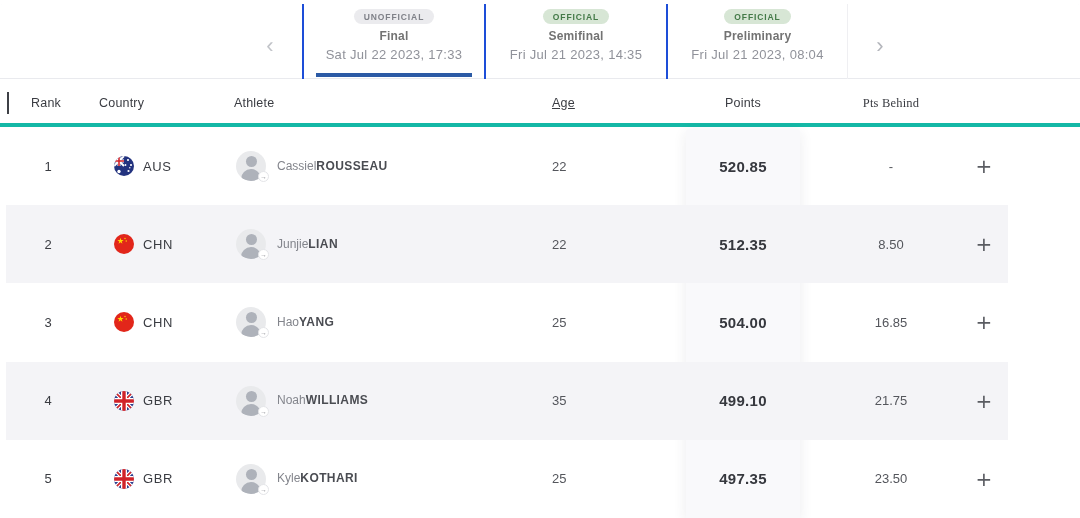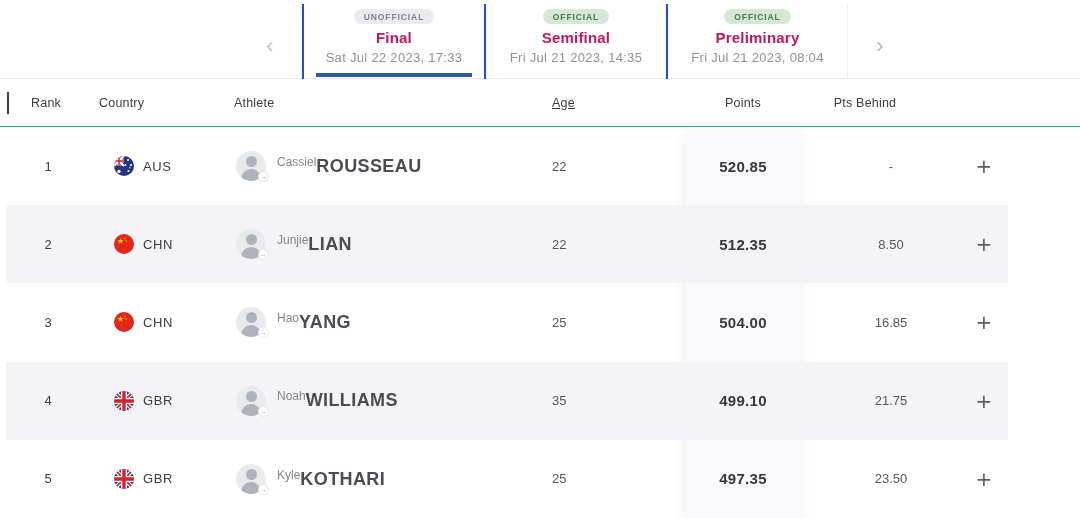--- a/index.html
+++ b/index.html
@@ -18,50 +18,50 @@
           font-size:22px; color:#c2c4c9; cursor:pointer; user-select:none; }
   .chev.prev { left:258px; }
   .chev.next { left:868px; color:#b4b6bc; }
   .tabs { position:absolute; left:302px; top:0; height:75px; display:flex; }
   .tab { position:relative; width:182px; height:75px; display:flex; flex-direction:column; align-items:center;
          padding-top:5px; cursor:pointer; border-left:2px solid #1d4ed8; }
   .tab:last-child { border-right:1px solid #efeff2; }
   .badge { font-size:8.5px; font-weight:600; letter-spacing:0.9px; padding:3px 10px 2px; border-radius:8px; margin-bottom:5px; }
   .badge.unofficial { background:#ebebee; color:#7f8188; }
   .badge.official   { background:#d7e6d5; color:#447a48; }
-  .tab-title { font-size:15px; font-weight:700; color:#be185d; letter-spacing:0.2px; }
+  .tab-title { font-size:12px; font-weight:700; color:#737373; letter-spacing:0.2px; }
   .tab-date  { font-size:13px; color:#90929a; letter-spacing:0.3px; margin-top:4px; }
   .tab-underline { display:none; position:absolute; bottom:2px; left:12px; right:12px; height:4px; background:#2b5aa5; }
   .tab.active .tab-underline { display:block; }
 
   
-  .thead { position:absolute; top:79px; left:0; right:0; height:48px; background:#fff; border-bottom:1px solid #14b8a6; }
+  .thead { position:absolute; top:79px; left:0; right:0; height:48px; background:#fff; border-bottom:4px solid #14b8a6; }
   .cursor-bar { position:absolute; left:7px; top:13px; width:2px; height:22px; background:#3e4046; }
   .th { position:absolute; top:0; height:48px; display:flex; align-items:center; font-size:12.5px; font-weight:500; color:#3a3c42; letter-spacing:0.2px; }
   .th-rank    { left:31px; }
   .th-country { left:99px; }
   .th-athlete { left:234px; }
   .th-age     { left:552px;text-decoration:underline; }
   .th-points  { left:686px; width:114px; justify-content:center; }
-  .th-behind  { left:817px; width:96px; justify-content:center; }
+  .th-behind  { left:843px; width:96px; justify-content:center;font-family:Liberation Serif, serif; }
 
   
   .rows { position:absolute; top:127px; left:0; right:0; bottom:0; }
   .points-band { position:absolute; top:2px; bottom:0; left:686px; width:114px; background:#f9f9fb;
                  box-shadow:0 4px 14px rgba(40,45,70,0.09); border-radius:3px 3px 0 0; z-index:1; }
   .row { position:relative; height:78.2px; z-index:2; }
   .row.striped::before { content:""; position:absolute; left:6px; width:1002px; top:0; bottom:0; background:#f4f4f7; z-index:0; }
   .cell { position:absolute; top:0; bottom:0; display:flex; align-items:center; z-index:2; }
   .c-rank    { left:28px;  width:40px;  justify-content:center; font-size:13px; color:#3a3c42; }
   .c-country { left:114px; gap:9px; }
   .ccode { font-size:13px; letter-spacing:0.6px; color:#3a3c42; }
   .c-athlete { left:236px; gap:11px; cursor:pointer; }
   .aname { display:flex; flex-direction:row; line-height:1.25; }
   .fname { font-size:12px; color:#83858c; }
-  .lname { font-size:18px; font-weight:700; color:#4a4c52; letter-spacing:0.4px; }
+  .lname { font-size:12px; font-weight:700; color:#4a4c52; letter-spacing:0.4px; }
   .c-age     { left:552px; font-size:13px; color:#54565c; }
   .c-points  { left:686px; width:114px; justify-content:center; font-size:15px; font-weight:700; color:#36383e; letter-spacing:0.3px; }
   .c-behind  { left:843px; width:96px;  justify-content:center; font-size:13px; color:#54565c; }
   .c-plus    { left:966px; width:36px;  justify-content:center; font-size:20px; font-weight:400; color:#5a5c62; cursor:pointer; font-family:"DejaVu Sans",sans-serif; }
 
   
   .flag { width:20px; height:20px; border-radius:50%; overflow:hidden; display:inline-flex; flex:0 0 auto;
           box-shadow:0 0 0 1px rgba(0,0,0,0.04) inset; }
   .flag svg { display:block; }
   .avatar { position:relative; width:30px; height:30px; flex:0 0 auto; }

